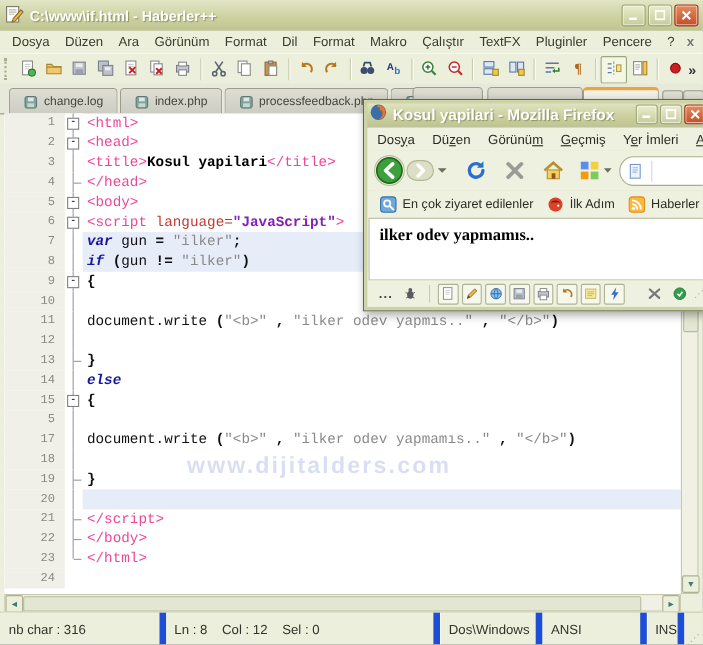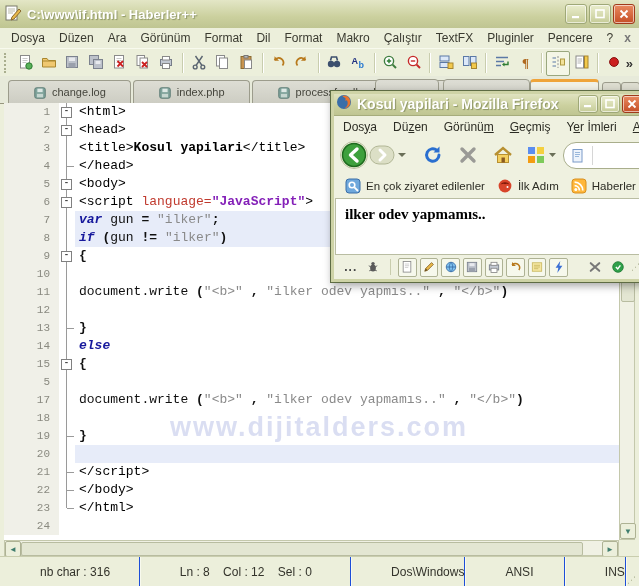--- a/index.html
+++ b/index.html
@@ -24,60 +24,60 @@
   .menu-close{margin-left:auto;margin-right:8px;color:#777;font-weight:bold;font-size:12px;}
   .toolbar{position:absolute;left:0;top:48px;right:0;height:28px;background:#ECEFDB;
     border-top:1px solid #F8FAEE;border-bottom:1px solid #D9DDC2;display:flex;align-items:center;padding-left:2px;}
   .tgrip{width:4px;height:20px;border-left:2px dotted #A9AE8E;margin:0 4px 0 2px;}
   .tbtn{width:23px;height:23px;display:flex;align-items:center;justify-content:center;border:1px solid transparent;border-radius:2px;}
   .tbtn.pressed{background:#F4F6E6;border:1px solid #9AA77F;}
   .tsep{width:1px;height:20px;background:#C9CDAE;margin:0 4px;box-shadow:1px 0 0 #fff;}
   .toverflow{margin-left:auto;margin-right:6px;font-weight:bold;color:#333;font-size:13px;}
   .tabbar{position:absolute;left:0;top:76px;right:0;height:27px;background:#E7EADA;
     display:flex;align-items:flex-end;padding-left:8px;border-bottom:1px solid #96967E;}
-  .tab{height:22px;display:flex;align-items:center;gap:5px;padding:0 24px;margin-right:2px;
+  .tab{height:22px;display:flex;align-items:center;gap:5px;padding:0 12px;margin-right:2px;
     background:linear-gradient(#DDDDD4,#CDCDC3);border:1px solid #9C9C8C;border-bottom:none;
     border-radius:4px 4px 0 0;font-size:11px;color:#45453c;white-space:nowrap;}
   .bgtab{position:absolute;top:3px;height:24px;background:linear-gradient(#DDDDD4,#CDCDC3);
     border:1px solid #9C9C8C;border-radius:4px 4px 0 0;}
   .bgtab.active{border-top:3px solid #EFA43A;background:#F1F1E7;}
   .bgbtn{position:absolute;top:6px;height:18px;width:17px;background:#DDDDD0;border:1px solid #9C9C8C;border-radius:3px;}
   
   .editor{position:absolute;left:4px;top:103px;width:615px;height:437px;background:#fff;overflow:hidden;
     font-family:"Liberation Mono","DejaVu Sans Mono",monospace;font-size:13px;}
   .row{display:flex;height:18px;line-height:18px;}
   .lnum{flex:0 0 46px;text-align:right;padding-right:9px;background:#F0F0E8;color:#8A8A80;
     font-size:11px;}
   .fold{flex:0 0 16px;position:relative;background:#fff;}
   .fold .vl{position:absolute;left:7px;top:0;bottom:0;width:1px;background:#9a9a9a;}
   .fold .vl.half{bottom:9px;}
   .fold .hz{position:absolute;left:8px;top:9px;width:7px;height:1px;background:#9a9a9a;}
   .fold .bx{position:absolute;left:2px;top:4px;width:9px;height:9px;background:#fff;border:1px solid #808080;
     font:bold 9px/7px "Liberation Mono",monospace;text-align:center;color:#404040;}
   .code{flex:1;white-space:pre;padding-left:4px;color:#101010;}
   .row.hl .code{background:#E7ECF9;}
-  .sx-tag{color:#000000;}
+  .sx-tag{color:#ec4899;}
   .sx-b{font-weight:bold;color:#000;}
   .sx-attr{color:#C03A2E;}
   .sx-aval{color:#8420B8;font-weight:bold;}
   .sx-kw{color:#16189C;font-weight:bold;font-style:italic;}
   .sx-str{color:#8A8A8A;}
   .sx-op{color:#101010;font-weight:bold;}
-  .watermark{position:absolute;left:170px;top:412px;font-size:27px;font-weight:bold;letter-spacing:2px;
+  .watermark{position:absolute;left:170px;top:412px;font-size:21px;font-weight:bold;letter-spacing:2px;
     color:rgba(205,211,238,0.75);font-family:"Liberation Sans",sans-serif;}
   
   .vscroll{position:absolute;left:619px;top:103px;width:16px;height:437px;background:#F0F1E4;border:1px solid #C4C8AC;box-sizing:border-box;}
   .sarrow{position:absolute;width:14px;height:14px;background:#ECEFDB;border:1px solid #AEB294;border-radius:2px;
     display:flex;align-items:center;justify-content:center;font-size:8px;color:#3F7D6E;}
   .hscroll{position:absolute;left:4px;top:540px;width:615px;height:16px;background:#F0F1E4;border:1px solid #C4C8AC;box-sizing:border-box;}
   .hthumb{position:absolute;left:16px;top:1px;width:560px;height:12px;background:#E3E6D2;border:1px solid #B8BCA0;border-radius:2px;}
   .vthumb{position:absolute;left:1px;top:16px;width:12px;height:180px;background:#E3E6D2;border:1px solid #B8BCA0;border-radius:2px;}
   .statusbar{position:absolute;left:0;top:556px;right:0;height:30px;background:#ECEFDB;
     border-top:1px solid #C9CDAE;display:flex;align-items:stretch;font-size:12px;color:#33332b;}
-  .sb-field{display:flex;align-items:center;padding-left:8px;border-right:1px solid #1d4ed8;box-shadow:1px 0 0 #F8FAEE;white-space:pre;margin-left:32px;}
+  .sb-field{display:flex;align-items:center;padding-left:8px;border-right:6px solid #1d4ed8;box-shadow:1px 0 0 #F8FAEE;white-space:pre;}
   .sb1{width:142px;} .sb2{width:245px;} .sb3{width:82px;} .sb4{width:84px;} .sb5{flex:1;}
   .sb-grip{width:16px;display:flex;align-items:flex-end;justify-content:flex-end;padding:0 2px 2px 0;color:#A9AE8E;font-size:9px;letter-spacing:1px;}
   
   #ff{position:absolute;left:330px;top:90px;width:318px;height:193px;background:#EFF1E0;
     border:1px solid #5E6C44;box-shadow:2px 3px 8px rgba(0,0,0,.35);box-sizing:border-box;}
   #ff .frame{position:absolute;inset:0;border:3px solid #CED3A6;pointer-events:none;}
   #ff .titlebar{height:23px;left:1px;top:1px;right:1px;}
   #ff .titlebar .ttext{font-size:14px;}
   #ff .wbtn{width:18px;height:16px;}
   .ffmenubar{position:absolute;left:4px;top:25px;right:4px;height:21px;display:flex;align-items:center;

